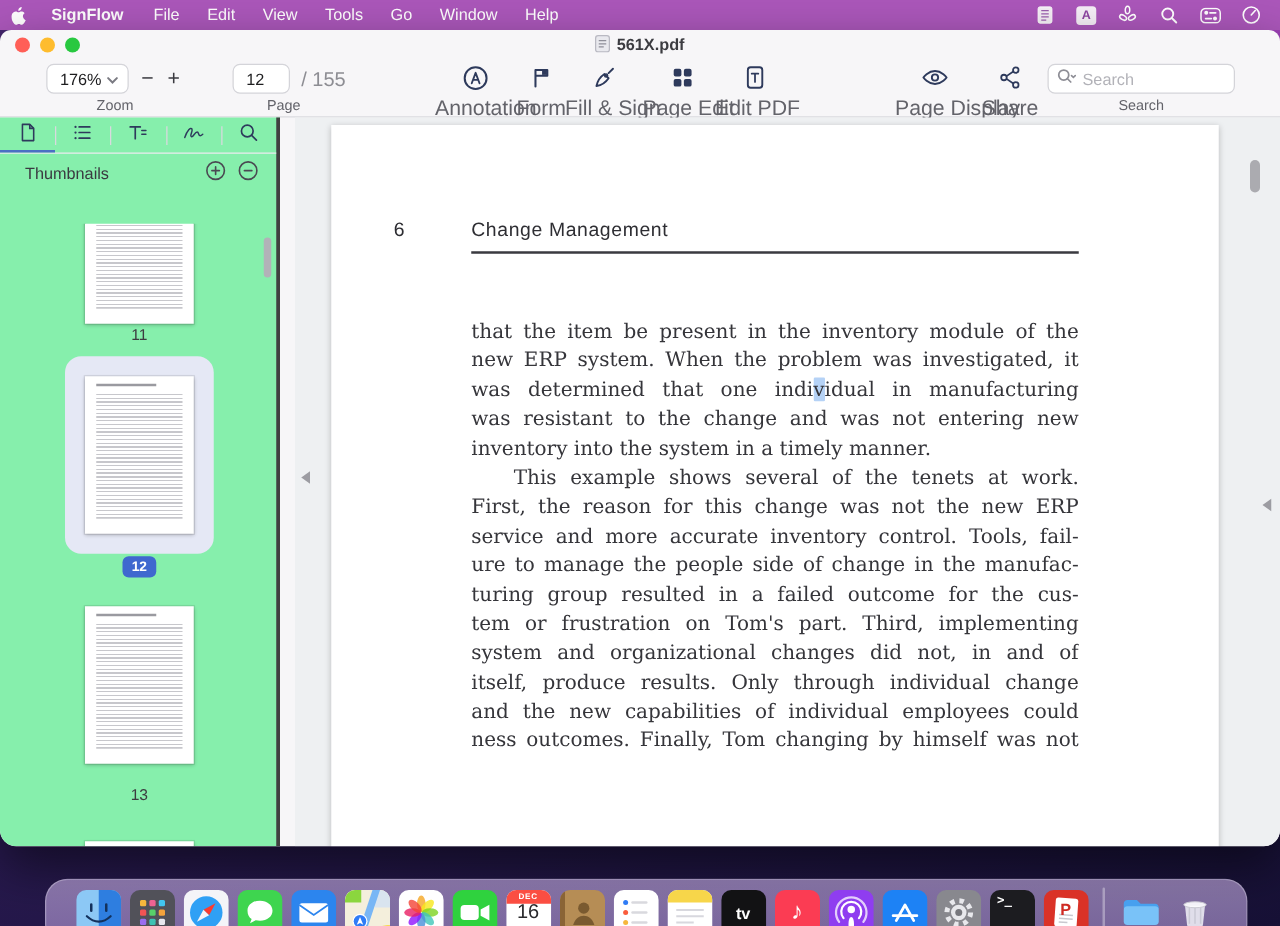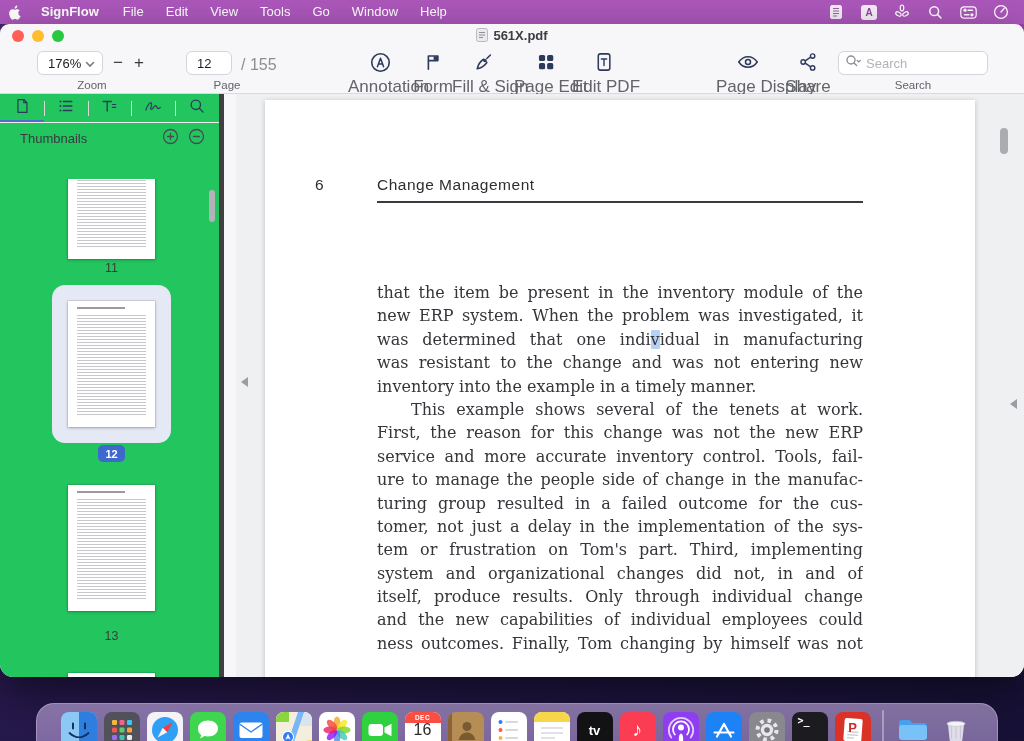--- a/index.html
+++ b/index.html
@@ -57,21 +57,21 @@
   .tool-annotation{left:348px;} .tool-form{left:401px;} .tool-fill-sign{left:452px;}
   .tool-page-edit{left:514px;} .tool-edit-pdf{left:572px;} .tool-page-display{left:716px;} .tool-share{left:776px;}
   .search-field { position:absolute; left:838px; top:3px; width:150px; height:24px; background:#fff;
     border:1px solid #d4d4d9; border-radius:6px; display:flex; align-items:center; padding:0 6px; gap:4px; }
   .search-field input { border:none; outline:none; width:100%; font-size:13px; color:#1d1d1f;
     font-family:"Liberation Sans",sans-serif; background:transparent; }
   .search-field input::placeholder { color:#b2b2b8; }
 
   
   .sidebar { position:absolute; top:70px; left:0; width:224px; bottom:0;
-    background:#22c55e; border-right:5px solid #404040; }
+    background:#86efac; border-right:3px solid #404040; }
   .sb-tabs { display:flex; height:29px; border-bottom:1px solid #ececef; }
   .sb-tab { width:20%; display:flex; align-items:center; justify-content:center; position:relative; }
   .sb-tab + .sb-tab::before { content:""; position:absolute; left:0; top:7px; height:15px; width:1px; background:#d9d9de; }
   .sb-tab.active { box-shadow:inset 0 -2px 0 #4a6fc4; }
   .sb-head { height:31px; display:flex; align-items:center; padding:0 14px 0 20px; }
   .sb-title { font-size:13px; color:#3a3a40; }
   .sb-zooms { margin-left:auto; display:flex; gap:9px; }
   .thumbs { position:absolute; top:85px; left:0; right:0; bottom:0; overflow:hidden; }
   .thumb-page { position:absolute; left:68px; width:87px; height:126px; background:#fff;
     box-shadow:0 0 0 1px rgba(0,0,0,.08), 0 1px 3px rgba(0,0,0,.25); }
@@ -90,21 +90,21 @@
   .sb-scroll { position:absolute; right:4px; top:96px; width:6px; height:32px; border-radius:3px; background:#b2b2b8; }
 
   
   .content { position:absolute; top:70px; left:236px; right:0; bottom:0; background:#eef0f2; overflow:hidden; }
   .pdf-page { position:absolute; left:29px; top:6px; width:710px; height:820px; background:#fff;
     box-shadow:0 1px 5px rgba(0,0,0,.22); }
   .ch-num { position:absolute; left:50px; top:76px; font-size:15.5px; color:#2e2e33; }
   .ch-title { position:absolute; left:112px; top:76px; font-size:15.5px; letter-spacing:.5px; color:#2e2e33; }
   .ch-rule { position:absolute; left:112px; top:101px; width:486px; height:2px; background:#3a3a40; }
   .pdf-body { position:absolute; left:112px; top:153px; width:486px;
-    font-family:"DejaVu Serif", serif; font-size:16px; color:#35353a;margin-top:28px; }
+    font-family:"DejaVu Serif", serif; font-size:16px; color:#35353a; }
   .pline { height:23.4px; line-height:23.4px; text-align:justify; text-align-last:justify; overflow:hidden; }
   .pline-end { text-align-last:left; }
   .pline-indent { text-indent:34px; }
   .pline .hl { background:#b5d2f6; border-radius:1px; }
   .ct-scroll { position:absolute; right:16px; top:34px; width:8px; height:26px; border-radius:4px; background:#ababb0; }
   .nav-arrow { position:absolute; width:0; height:0; border-style:solid; }
   .nav-left { left:5px; top:283px; border-width:5px 7px 5px 0; border-color:transparent #9c9ca2 transparent transparent; }
   .nav-right { right:7px; top:305px; border-width:5px 7px 5px 0; border-color:transparent #9c9ca2 transparent transparent; }
 
   
@@ -373,27 +373,26 @@
   <div class="content">
     <div class="pdf-page">
       <div class="ch-num">6</div>
       <div class="ch-title">Change Management</div>
       <div class="ch-rule"></div>
       <div class="pdf-body">
           <div class="pline"><span>that the item be present in the inventory module of the</span></div>
           <div class="pline"><span>new ERP system. When the problem was investigated, it</span></div>
           <div class="pline"><span>was determined that one indi</span><span class="hl">v</span><span>idual in manufacturing</span></div>
           <div class="pline"><span>was resistant to the change and was not entering new</span></div>
-          <div class="pline pline-end"><span>inventory into the example in a timely manner.</span></div>
+          <div class="pline pline-end"><span>inventory into the system in a timely manner.</span></div>
           <div class="pline pline-indent"><span>This example shows several of the tenets at work.</span></div>
           <div class="pline"><span>First, the reason for this change was not the new ERP</span></div>
           <div class="pline"><span>service and more accurate inventory control. Tools, fail-</span></div>
           <div class="pline"><span>ure to manage the people side of change in the manufac-</span></div>
           <div class="pline"><span>turing group resulted in a failed outcome for the cus-</span></div>
-          <div class="pline"><span>tomer, not just a delay in the implementation of the sys-</span></div>
           <div class="pline"><span>tem or frustration on Tom's part. Third, implementing</span></div>
           <div class="pline"><span>system and organizational changes did not, in and of</span></div>
           <div class="pline"><span>itself, produce results. Only through individual change</span></div>
           <div class="pline"><span>and the new capabilities of individual employees could</span></div>
           <div class="pline"><span>ness outcomes. Finally, Tom changing by himself was not</span></div>
         </div>
     </div>
     <div class="ct-scroll"></div>
     <div class="nav-arrow nav-left"></div>
     <div class="nav-arrow nav-right"></div>

